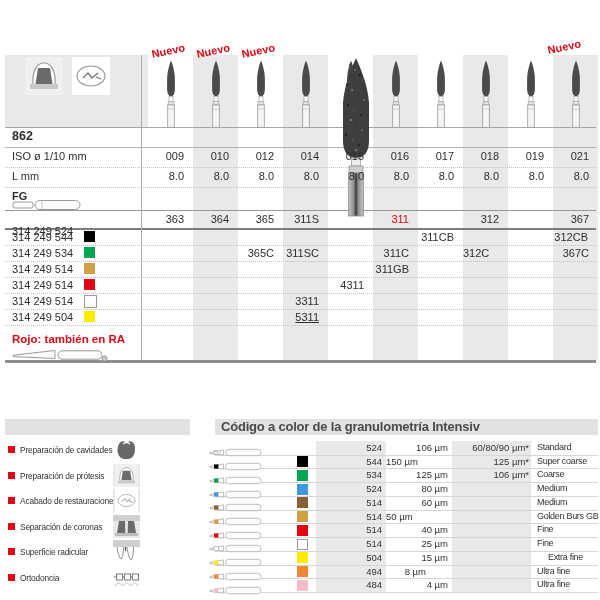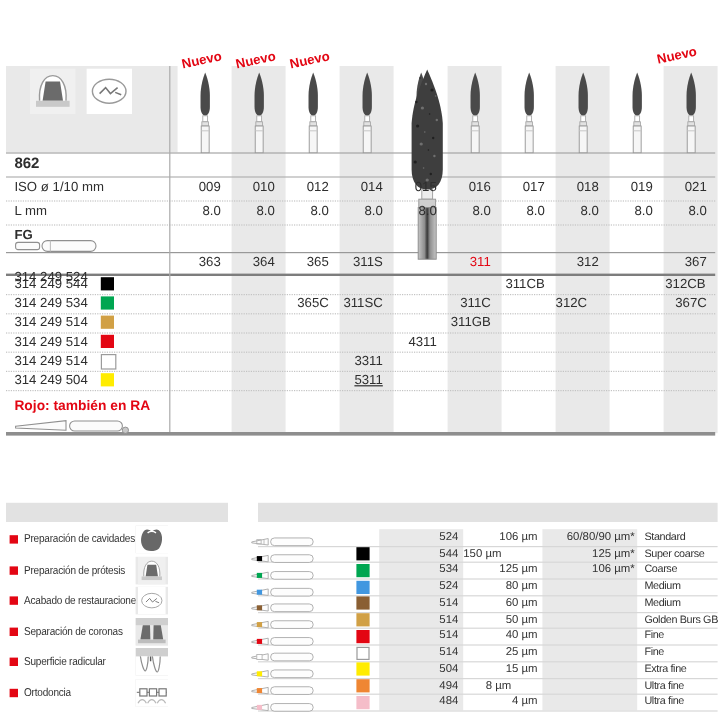--- a/index.html
+++ b/index.html
@@ -296,20 +296,21 @@
    <rect x="0" y="0" width="27" height="23" fill="#ffffff"></rect>
    <path d="M2,20 C4,16 7,16 9,20 M10,20 C12,16 15,16 17,20 M18,20 C20,16 23,16 25,20" fill="none" stroke="#bbbbbb" stroke-width="1"></path>
    <line x1="1" y1="11" x2="26" y2="11" stroke="#8a8a8a" stroke-width="1.2"></line>
    <rect x="3.5" y="8" width="6" height="6" fill="#ffffff" stroke="#777777" stroke-width="1"></rect>
    <rect x="11.5" y="8" width="6" height="6" fill="#ffffff" stroke="#777777" stroke-width="1"></rect>
    <rect x="19.5" y="8" width="6" height="6" fill="#ffffff" stroke="#777777" stroke-width="1"></rect>
         </svg></div>
     </div>
 
   <div class="abs titlebar" style="left:215px;top:419px;width:383px;height:16px;"></div>
+  <div class="abs titletext" style="left:221px;top:419px;">Código a color de la granulometría Intensiv</div>
   <div id="grit-rows" class="abs" style="left:0;top:0;">
       <div class="abs" style="left: 316px; top: 441px; width: 70px; height: 150.92px; background: rgb(233, 233, 233);"></div>
       <div class="abs" style="left: 452px; top: 441px; width: 79px; height: 150.92px; background: rgb(233, 233, 233);"></div>
       <div class="abs" style="left: 215px; top: 454.7px; width: 383px; height: 0px; border-top: 1px solid rgb(215, 215, 215);"></div>
       <div class="abs" style="left: 209px; top: 443.3px; width: 53px; height: 9px;"><svg width="53" height="9" viewBox="0 0 53 9" xmlns="http://www.w3.org/2000/svg">
    <polygon points="0.8,4.6 14.5,1.8 14.5,7.2 0.8,5.4" fill="#fdfdfd" stroke="#a3a3a3" stroke-width="0.7"></polygon>
    <rect x="16.5" y="1.3" width="35.5" height="6.4" rx="3.2" fill="#fdfdfd" stroke="#a3a3a3" stroke-width="0.7"></rect>
    <rect x="5" y="2.7" width="3.6" height="3.6" fill="none" stroke="#b0b0b0" stroke-width="0.7"></rect>
                           <line x1="11" y1="2.7" x2="11" y2="6.3" stroke="#b0b0b0" stroke-width="0.7"></line>
         </svg></div>
@@ -360,21 +361,21 @@
       <div class="abs grit-text" style="left: 386px; top: 495.9px; width: 62px; text-align: right;">60 µm</div>
       <div class="abs grit-text" style="left: 537px; top: 495.9px; width: 62px; letter-spacing: -0.3px; font-size: 9px;">Medium</div>
       <div class="abs" style="left: 215px; top: 523.3px; width: 383px; height: 0px; border-top: 1px solid rgb(215, 215, 215);"></div>
       <div class="abs" style="left: 209px; top: 511.9px; width: 53px; height: 9px;"><svg width="53" height="9" viewBox="0 0 53 9" xmlns="http://www.w3.org/2000/svg">
    <polygon points="0.8,4.6 14.5,1.8 14.5,7.2 0.8,5.4" fill="#fdfdfd" stroke="#a3a3a3" stroke-width="0.7"></polygon>
    <rect x="16.5" y="1.3" width="35.5" height="6.4" rx="3.2" fill="#fdfdfd" stroke="#a3a3a3" stroke-width="0.7"></rect>
    <rect x="5" y="2.4" width="4.4" height="4.2" fill="#d1a045"></rect>
         </svg></div>
       <div class="abs" style="left: 297px; top: 511.1px; width: 11px; height: 11px; background: rgb(209, 160, 69);"></div>
       <div class="abs grit-text" style="left: 316px; top: 509.6px; width: 66px; text-align: right;">514</div>
-      <div class="abs grit-text" style="left: 386px; top: 509.6px; width: 62px; text-align: right;">50 µm</div>
+      <div class="abs grit-text" style="left: 386px; top: 509.6px; width: 62px; ">50 µm</div>
       <div class="abs grit-text" style="left: 537px; top: 509.6px; width: 62px; letter-spacing: -0.3px; font-size: 9px;">Golden Burs GB</div>
       <div class="abs" style="left: 215px; top: 537px; width: 383px; height: 0px; border-top: 1px solid rgb(215, 215, 215);"></div>
       <div class="abs" style="left: 209px; top: 525.6px; width: 53px; height: 9px;"><svg width="53" height="9" viewBox="0 0 53 9" xmlns="http://www.w3.org/2000/svg">
    <polygon points="0.8,4.6 14.5,1.8 14.5,7.2 0.8,5.4" fill="#fdfdfd" stroke="#a3a3a3" stroke-width="0.7"></polygon>
    <rect x="16.5" y="1.3" width="35.5" height="6.4" rx="3.2" fill="#fdfdfd" stroke="#a3a3a3" stroke-width="0.7"></rect>
    <rect x="5" y="2.4" width="4.4" height="4.2" fill="#e30613"></rect>
         </svg></div>
       <div class="abs" style="left: 297px; top: 524.8px; width: 11px; height: 11px; background: rgb(227, 6, 19);"></div>
       <div class="abs grit-text" style="left: 316px; top: 523.3px; width: 66px; text-align: right;">514</div>
       <div class="abs grit-text" style="left: 386px; top: 523.3px; width: 62px; text-align: right;">40 µm</div>
@@ -391,21 +392,21 @@
       <div class="abs grit-text" style="left: 537px; top: 537px; width: 62px; letter-spacing: -0.3px; font-size: 9px;">Fine</div>
       <div class="abs" style="left: 215px; top: 564.5px; width: 383px; height: 0px; border-top: 1px solid rgb(215, 215, 215);"></div>
       <div class="abs" style="left: 209px; top: 553.1px; width: 53px; height: 9px;"><svg width="53" height="9" viewBox="0 0 53 9" xmlns="http://www.w3.org/2000/svg">
    <polygon points="0.8,4.6 14.5,1.8 14.5,7.2 0.8,5.4" fill="#fdfdfd" stroke="#a3a3a3" stroke-width="0.7"></polygon>
    <rect x="16.5" y="1.3" width="35.5" height="6.4" rx="3.2" fill="#fdfdfd" stroke="#a3a3a3" stroke-width="0.7"></rect>
    <rect x="5" y="2.4" width="4.4" height="4.2" fill="#ffec00"></rect>
         </svg></div>
       <div class="abs" style="left: 297px; top: 552.3px; width: 11px; height: 11px; background: rgb(255, 236, 0);"></div>
       <div class="abs grit-text" style="left: 316px; top: 550.8px; width: 66px; text-align: right;">504</div>
       <div class="abs grit-text" style="left: 386px; top: 550.8px; width: 62px; text-align: right;">15 µm</div>
-      <div class="abs grit-text" style="left: 537px; top: 550.8px; width: 46px; letter-spacing: -0.3px; font-size: 9px;">Extra fine</div>
+      <div class="abs grit-text" style="left: 537px; top: 550.8px; width: 46px; letter-spacing: -0.3px; font-size: 9px; text-align: right;">Extra fine</div>
       <div class="abs" style="left: 215px; top: 578.2px; width: 383px; height: 0px; border-top: 1px solid rgb(215, 215, 215);"></div>
       <div class="abs" style="left: 209px; top: 566.8px; width: 53px; height: 9px;"><svg width="53" height="9" viewBox="0 0 53 9" xmlns="http://www.w3.org/2000/svg">
    <polygon points="0.8,4.6 14.5,1.8 14.5,7.2 0.8,5.4" fill="#fdfdfd" stroke="#a3a3a3" stroke-width="0.7"></polygon>
    <rect x="16.5" y="1.3" width="35.5" height="6.4" rx="3.2" fill="#fdfdfd" stroke="#a3a3a3" stroke-width="0.7"></rect>
    <rect x="5" y="2.4" width="4.4" height="4.2" fill="#ef8633"></rect>
         </svg></div>
       <div class="abs" style="left: 297px; top: 566px; width: 11px; height: 11px; background: rgb(239, 134, 51);"></div>
       <div class="abs grit-text" style="left: 316px; top: 564.5px; width: 66px; text-align: right;">494</div>
       <div class="abs grit-text" style="left: 364px; top: 564.5px; width: 62px; text-align: right;">8 µm</div>
       <div class="abs grit-text" style="left: 537px; top: 564.5px; width: 62px; letter-spacing: -0.3px; font-size: 9px;">Ultra fine</div>

